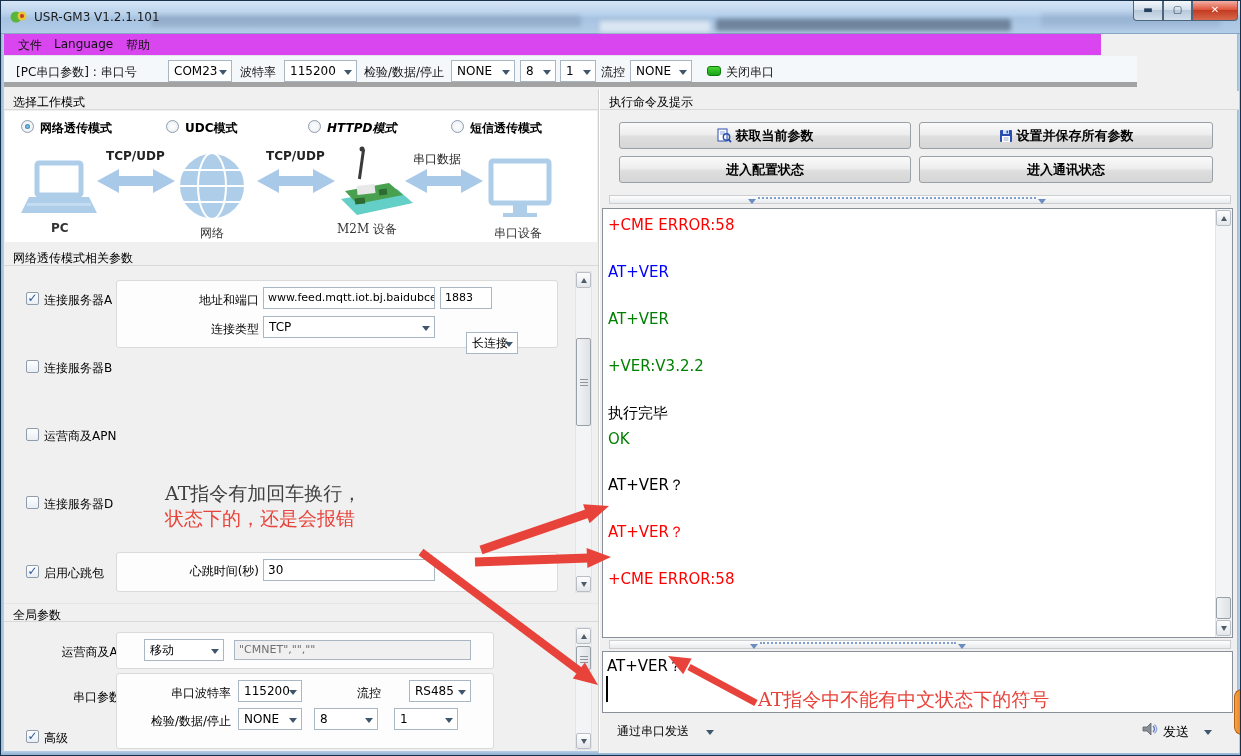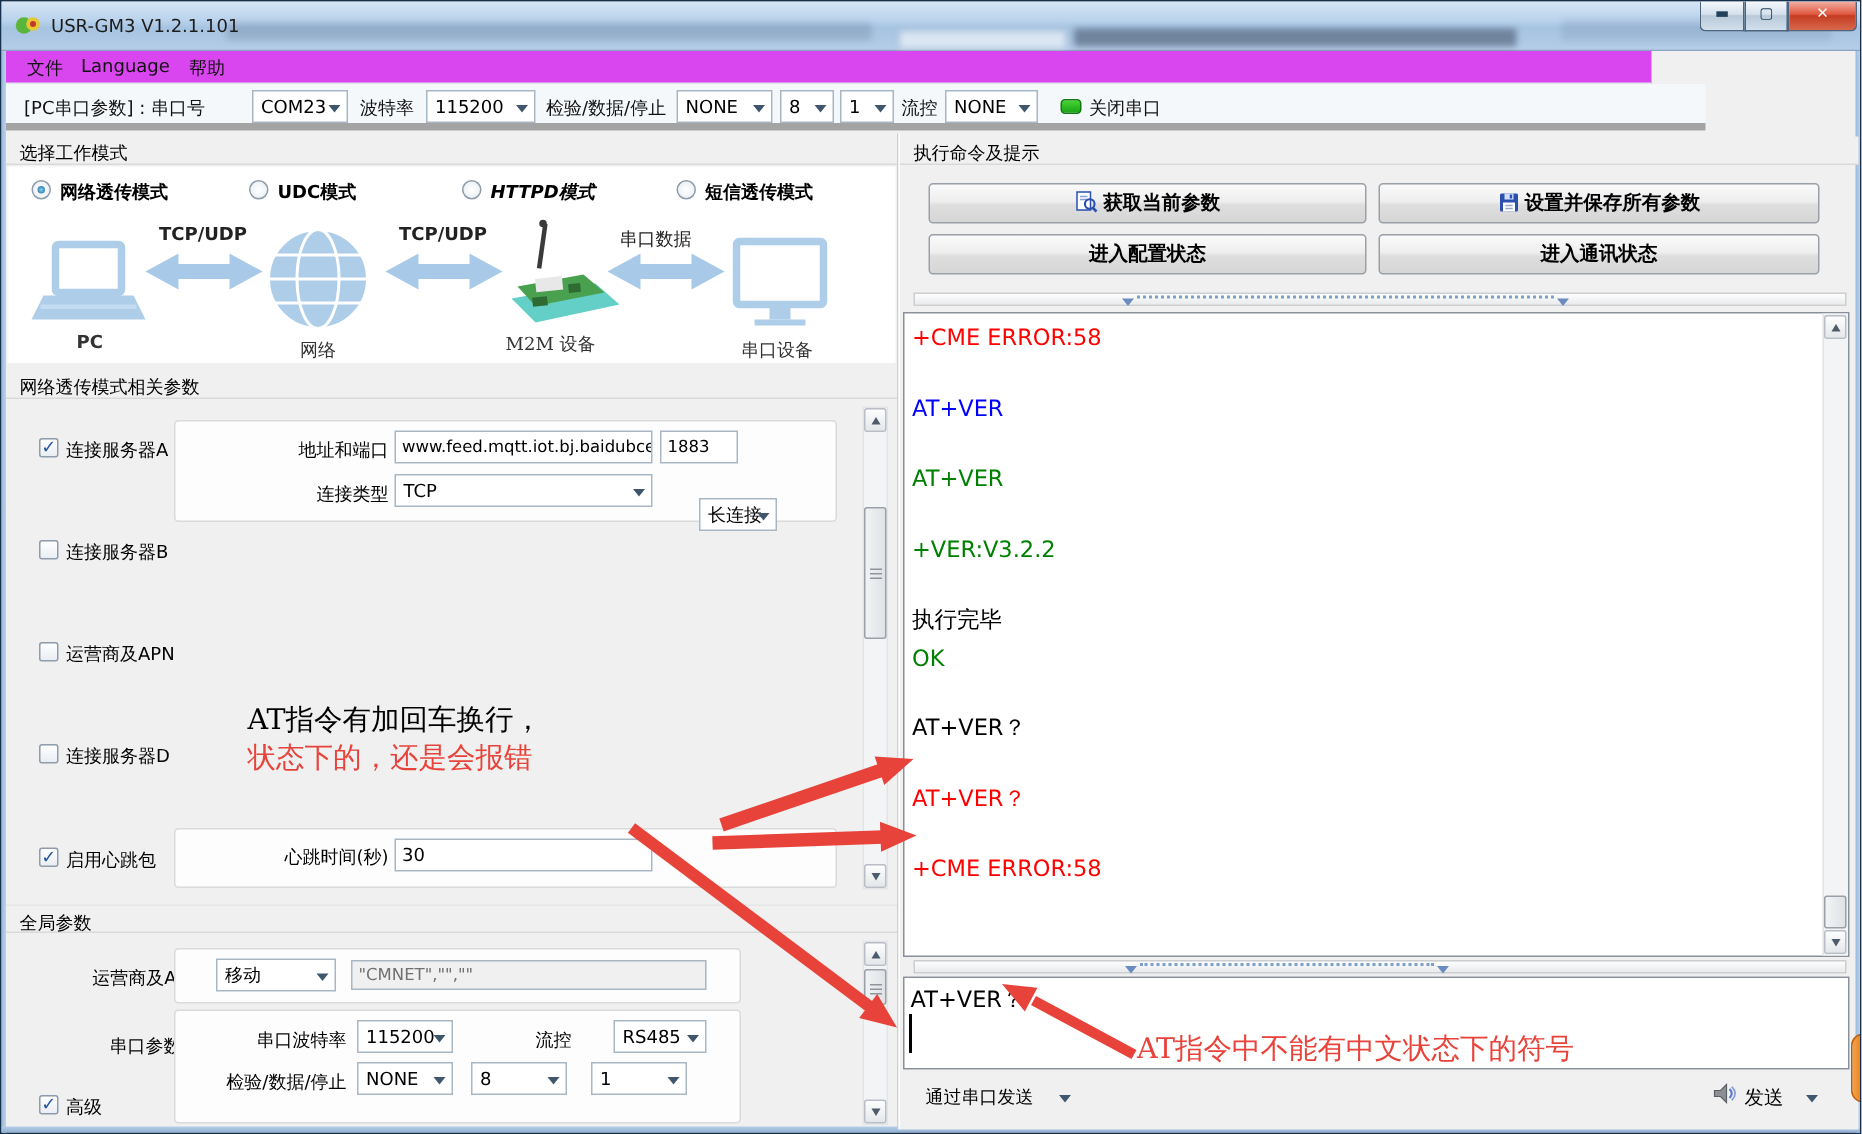--- a/index.html
+++ b/index.html
@@ -326,21 +326,21 @@
         <polygon points="2,7 6,7 10,3 10,15 6,11 2,11" fill="#8a8f96" stroke="#5c6066" stroke-width="0.8"></polygon>
         <path d="M12 6 q3 3 0 6" fill="none" stroke="#5b79c9" stroke-width="1.4"></path>
         <path d="M13.5 4.5 q4.5 4.5 0 9" fill="none" stroke="#8aa0d8" stroke-width="1.2"></path>
       </svg>
     </span>
     <span style="position:absolute;left:563px;top:8px;font-size:13px;">发送</span>
     <i class="caret" style="left:604px;right:auto;top:15px;"></i>
   </div>
 
   <div class="ann" style="left:164px;top:467px;">
-    <div style="color: #000000;">AT指令有加回车换行，</div>
+    <div style="color: #404040; margin-top: 13px;">AT指令有加回车换行，</div>
     <div style="color: rgb(232, 67, 58);">状态下的，还是会报错</div>
   </div>
   <div class="ann" style="left: 757px; top: 686px; color: rgb(232, 67, 58);">AT指令中不能有中文状态下的符号</div>
 
   <svg class="abs" style="left:0;top:0;pointer-events:none;" width="1241" height="756" viewBox="0 0 1241 756">
     <g fill="#e8433a" stroke="#e8433a">
       <line x1="480" y1="549" x2="588" y2="512" stroke-width="9"></line>
       <polygon points="608,505 588.5,522.3 582.1,503.3" stroke="none"></polygon>
       <line x1="474" y1="561" x2="588" y2="557" stroke-width="9"></line>
       <polygon points="610,556 586.4,566.9 585.6,546.9" stroke="none"></polygon>

